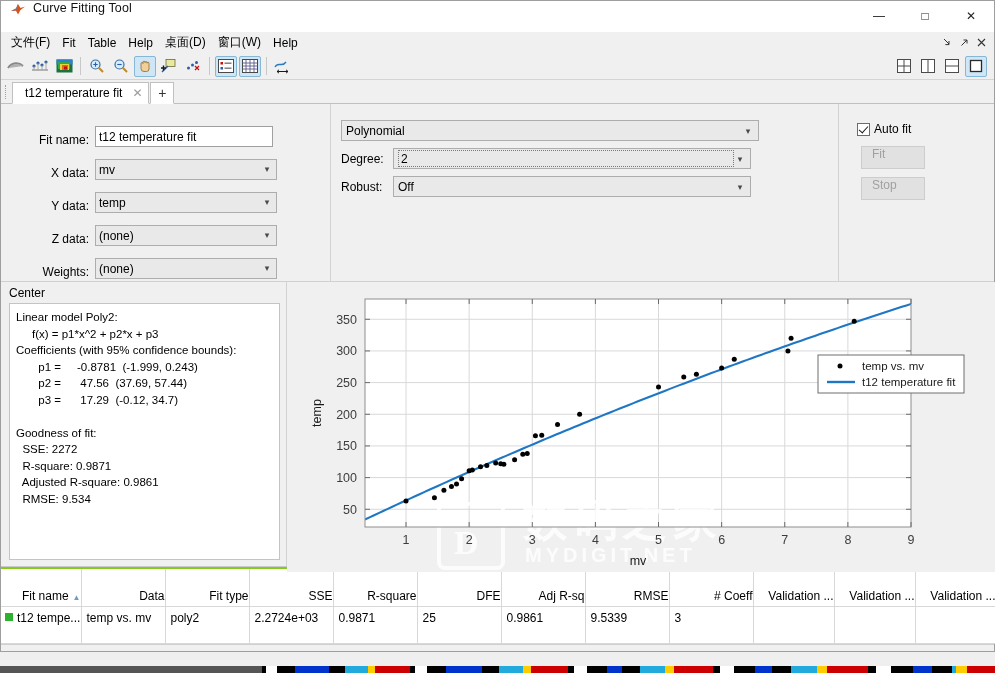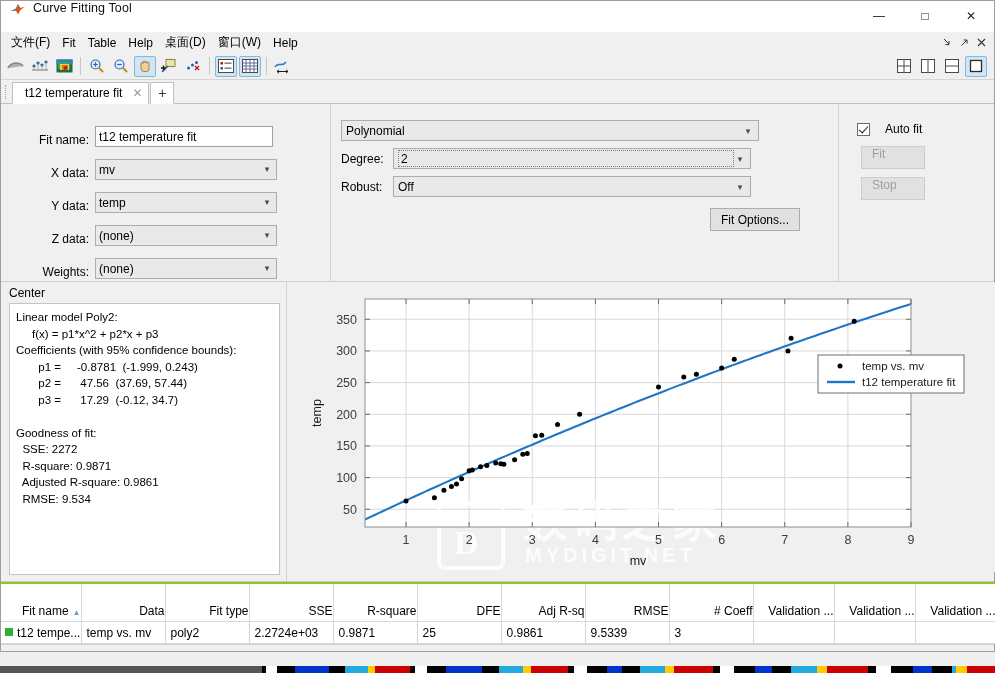--- a/index.html
+++ b/index.html
@@ -313,21 +313,21 @@
     align-items: center;
     justify-content: center;
     box-sizing: border-box;
     padding: 0 10px;
   }
   .btn.disabled { color: #a0a0a0; background: #e1e1e1; border-color: #cdcdcd; }
   .fitopt-wrap { display: flex; justify-content: flex-end; padding-right: 38px; margin-top: 11px; }
 
   
   .p3-inner { padding-left: 18px; }
-  .p3 .chk-row { margin-left: 0; margin-bottom: 10px; gap: 11px; }
+  .p3 .chk-row { margin-left: 0; margin-bottom: 10px; }
   .p3 .btn { width: 64px; min-width: 64px; display: block; margin-bottom: 8px; margin-left: 4px; }
 
   
   .mid-row {
     flex: 1 1 auto;
     display: flex;
     background: #f0f0f0;
     min-height: 0;
   }
   .results-pane {
@@ -404,21 +404,21 @@
     padding: 16px 0 0 5px;
     white-space: nowrap;
     overflow: hidden;
     color: #000;
     border-top: 2px solid #84cc16;
   }
   table.fits td {
     border: 1px solid #d8d8d8;
     border-left: none;
     height: 21px;
-    padding: 0 0 0 5px;
+    padding: 0 0 15px 5px;
     white-space: nowrap;
     overflow: hidden;
     background: #fff;
   }
   table.fits th:first-child, table.fits td:first-child { border-left: none; padding-left: 4px; }
   .sort-caret { color: #6e9cc4; font-size: 8px; margin-left: 4px; }
   .row-swatch {
     display: inline-block;
     width: 8px; height: 8px;
     background: #2fb12f;
@@ -669,23 +669,20 @@
           <span class="val">2</span>
           <span class="cap">▾</span>
         </div>
       </div>
       <div class="row2">
         <span class="lbl">Robust:</span>
         <div class="combo-mid">
           <span>Off</span>
           <span class="cap">▾</span>
         </div>
-      </div>
-      <div class="fitopt-wrap">
-        <div class="btn">Fit Options...</div>
       </div>
     </div>
 
     <div class="cfg-panel p3">
       <div class="p3-inner">
         <div class="chk-row">
           <span class="chkbox checked"></span>
           <span>Auto fit</span>
         </div>
         <div class="btn disabled">Fit</div>

